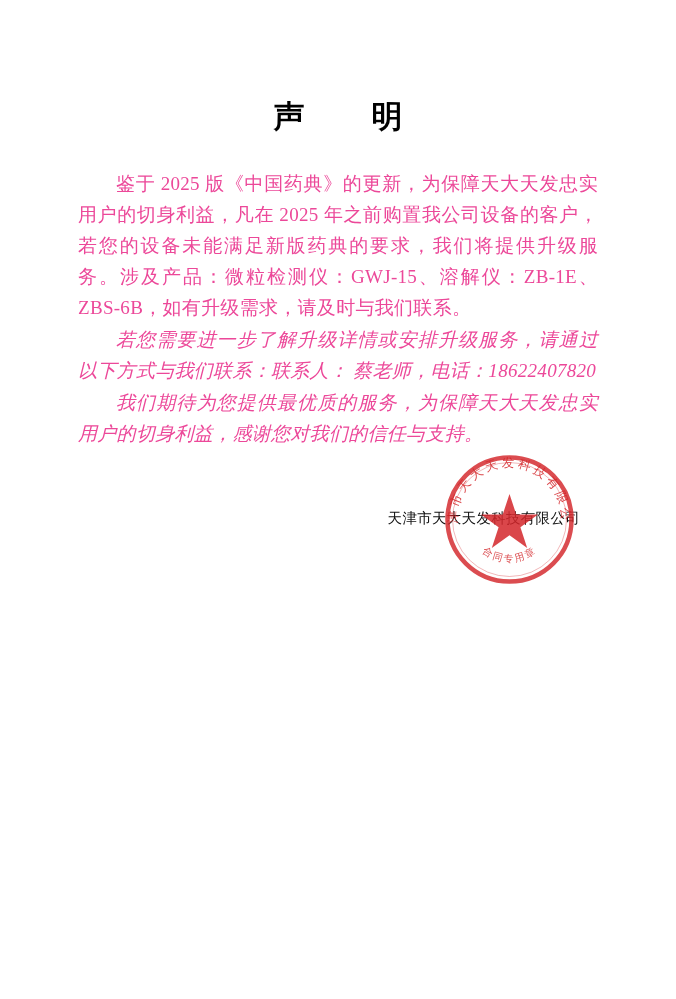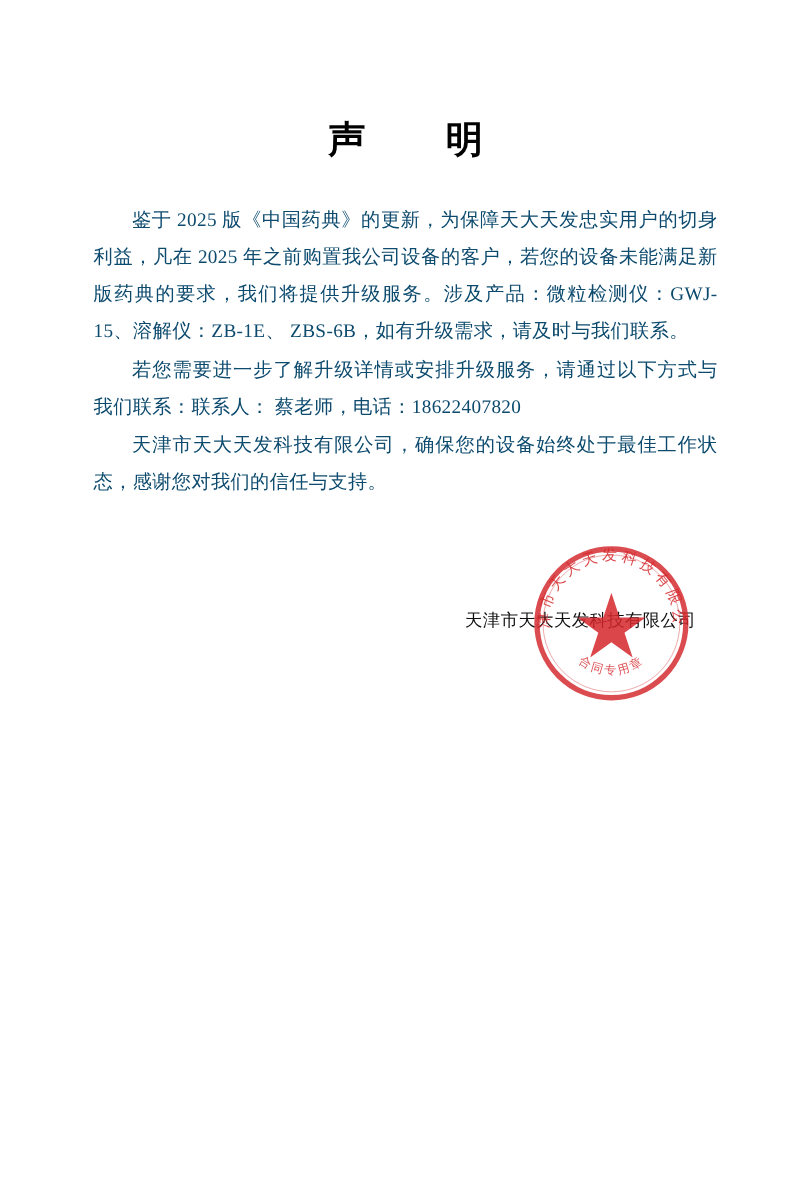--- a/index.html
+++ b/index.html
@@ -35,30 +35,30 @@
     font-family: "Liberation Serif", serif;
     color: #000000;
   }
   .body-block {
     position: absolute;
     top: 168px;
     left: 78px;
     width: 520px;
   }
   .para {
-    font-size: 16px;
+    font-size: 19px;
     line-height: 31px;
     text-align: justify;
     text-justify: inter-ideograph;
     text-indent: 2em;
     margin: 0 0 0 0;
-    color: #0c4a6e;
+    color: #ec4899;
     letter-spacing: 0.3px;
   }
-  .para + .para { margin-top: 1px; }
+  .para + .para { margin-top: 1px; font-style: italic; }
 
   .sign-block {
     position: absolute;
     top: 505px;
     left: 0;
     width: 676px;
   }
   .sign-line {
     text-align: right;
     padding-right: 96px;
@@ -82,21 +82,21 @@
 </head>
 <body>
 
 <div class="page">
 
   <div class="doc-title">声　明</div>
 
   <div class="body-block">
     <p class="para">鉴于 2025 版《中国药典》的更新，为保障天大天发忠实用户的切身利益，凡在 2025 年之前购置我公司设备的客户，若您的设备未能满足新版药典的要求，我们将提供升级服务。涉及产品：微粒检测仪：GWJ-15、溶解仪：ZB-1E、 ZBS-6B，如有升级需求，请及时与我们联系。</p>
     <p class="para">若您需要进一步了解升级详情或安排升级服务，请通过以下方式与我们联系：联系人： 蔡老师，电话：18622407820</p>
-    <p class="para">天津市天大天发科技有限公司，确保您的设备始终处于最佳工作状态，感谢您对我们的信任与支持。</p>
+    <p class="para">我们期待为您提供最优质的服务，为保障天大天发忠实用户的切身利益，感谢您对我们的信任与支持。</p>
   </div>
 
   <div class="sign-block">
     <div class="sign-line">天津市天大天发科技有限公司</div>
   </div>
 
   <div class="seal">
     <svg width="145" height="145" viewBox="0 0 145 145" xmlns="http://www.w3.org/2000/svg">
       <defs>
         <path id="sealArcTop" d="M 20 72.5 A 52.5 52.5 0 0 1 125 72.5"></path>

